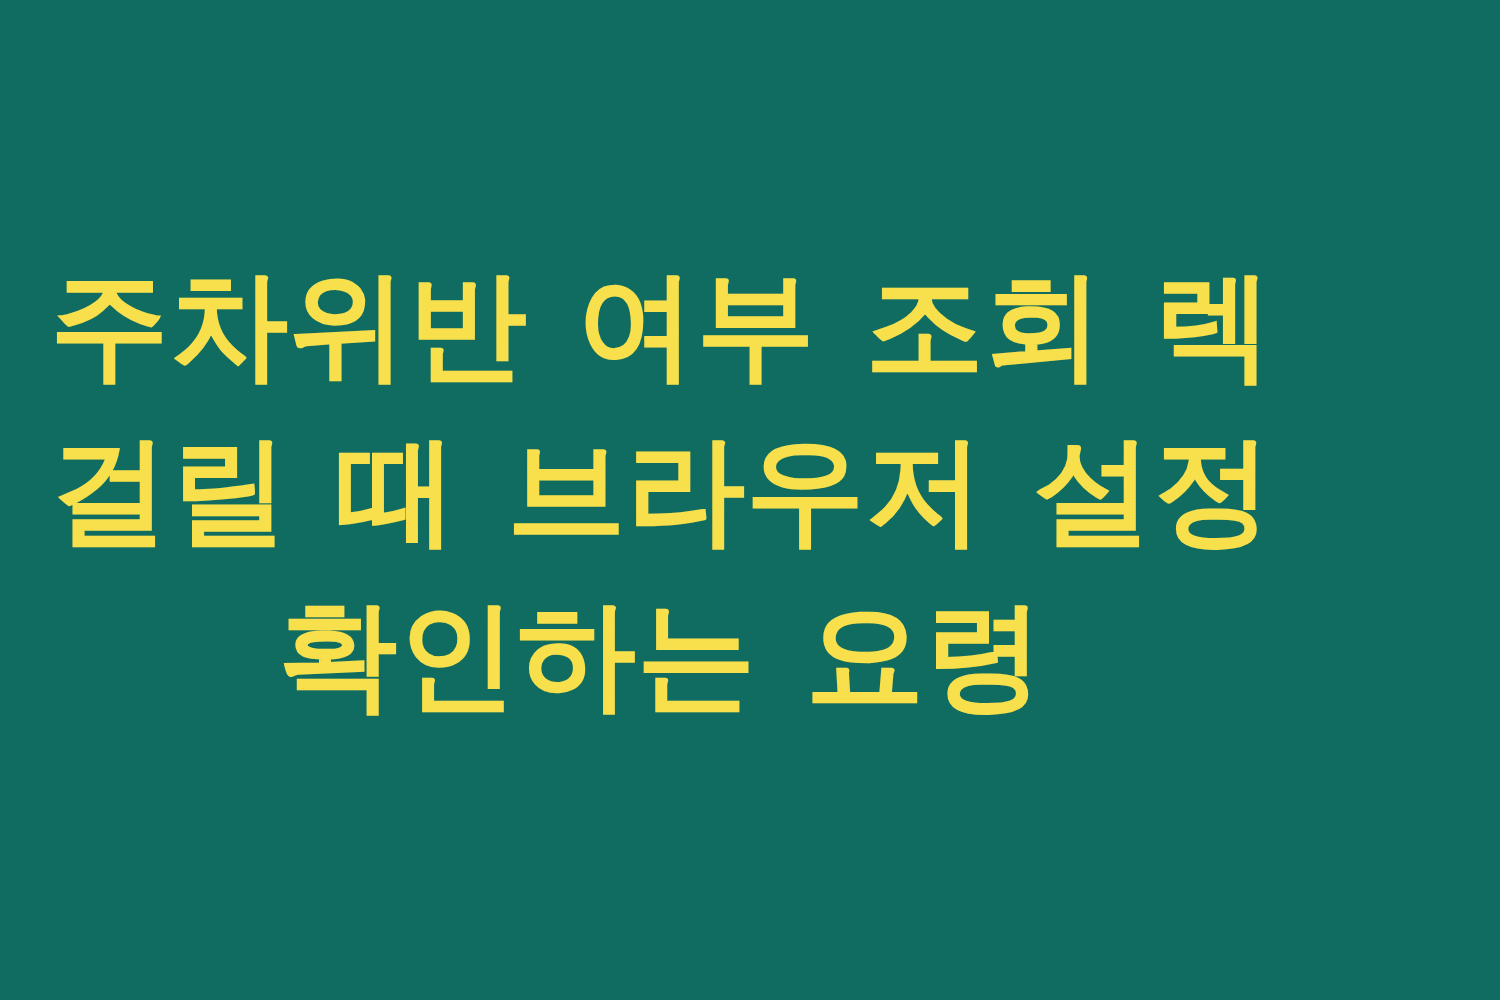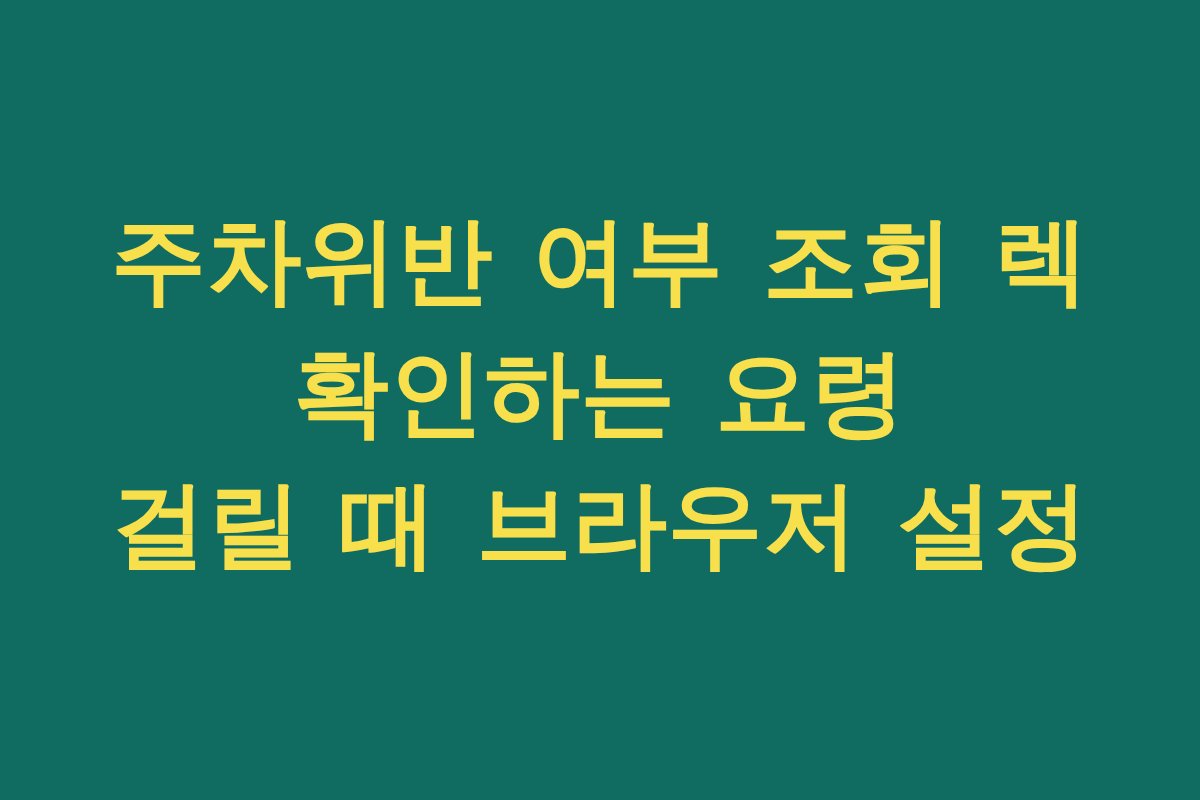--- a/index.html
+++ b/index.html
@@ -18,21 +18,21 @@
 
   
   .card {
     position: relative;
     box-sizing: border-box;
     width: 1200px;
     height: 800px;
     background: #106b60;
     display: flex;
     flex-direction: column;
-    align-items: center;
+    align-items: flex-start;
     justify-content: center;
     padding: 0 40px 14px 40px;
   }
 
   .headline {
     margin: 0;
     padding: 0;
     text-align: center;
     color: #f7e04c;
     font-family: "DejaVu Sans", "Liberation Sans", sans-serif;
@@ -52,17 +52,17 @@
     white-space: nowrap;
   }
 </style>
 </head>
 <body>
 
 <div class="card">
 
   <h1 class="headline">
     <span class="line">주차위반 여부 조회 렉</span>
+    <span class="line">걸릴 때 브라우저 설정</span>
     <span class="line">확인하는 요령</span>
-    <span class="line">걸릴 때 브라우저 설정</span>
   </h1>
 
 </div>
 
 </body></html>

